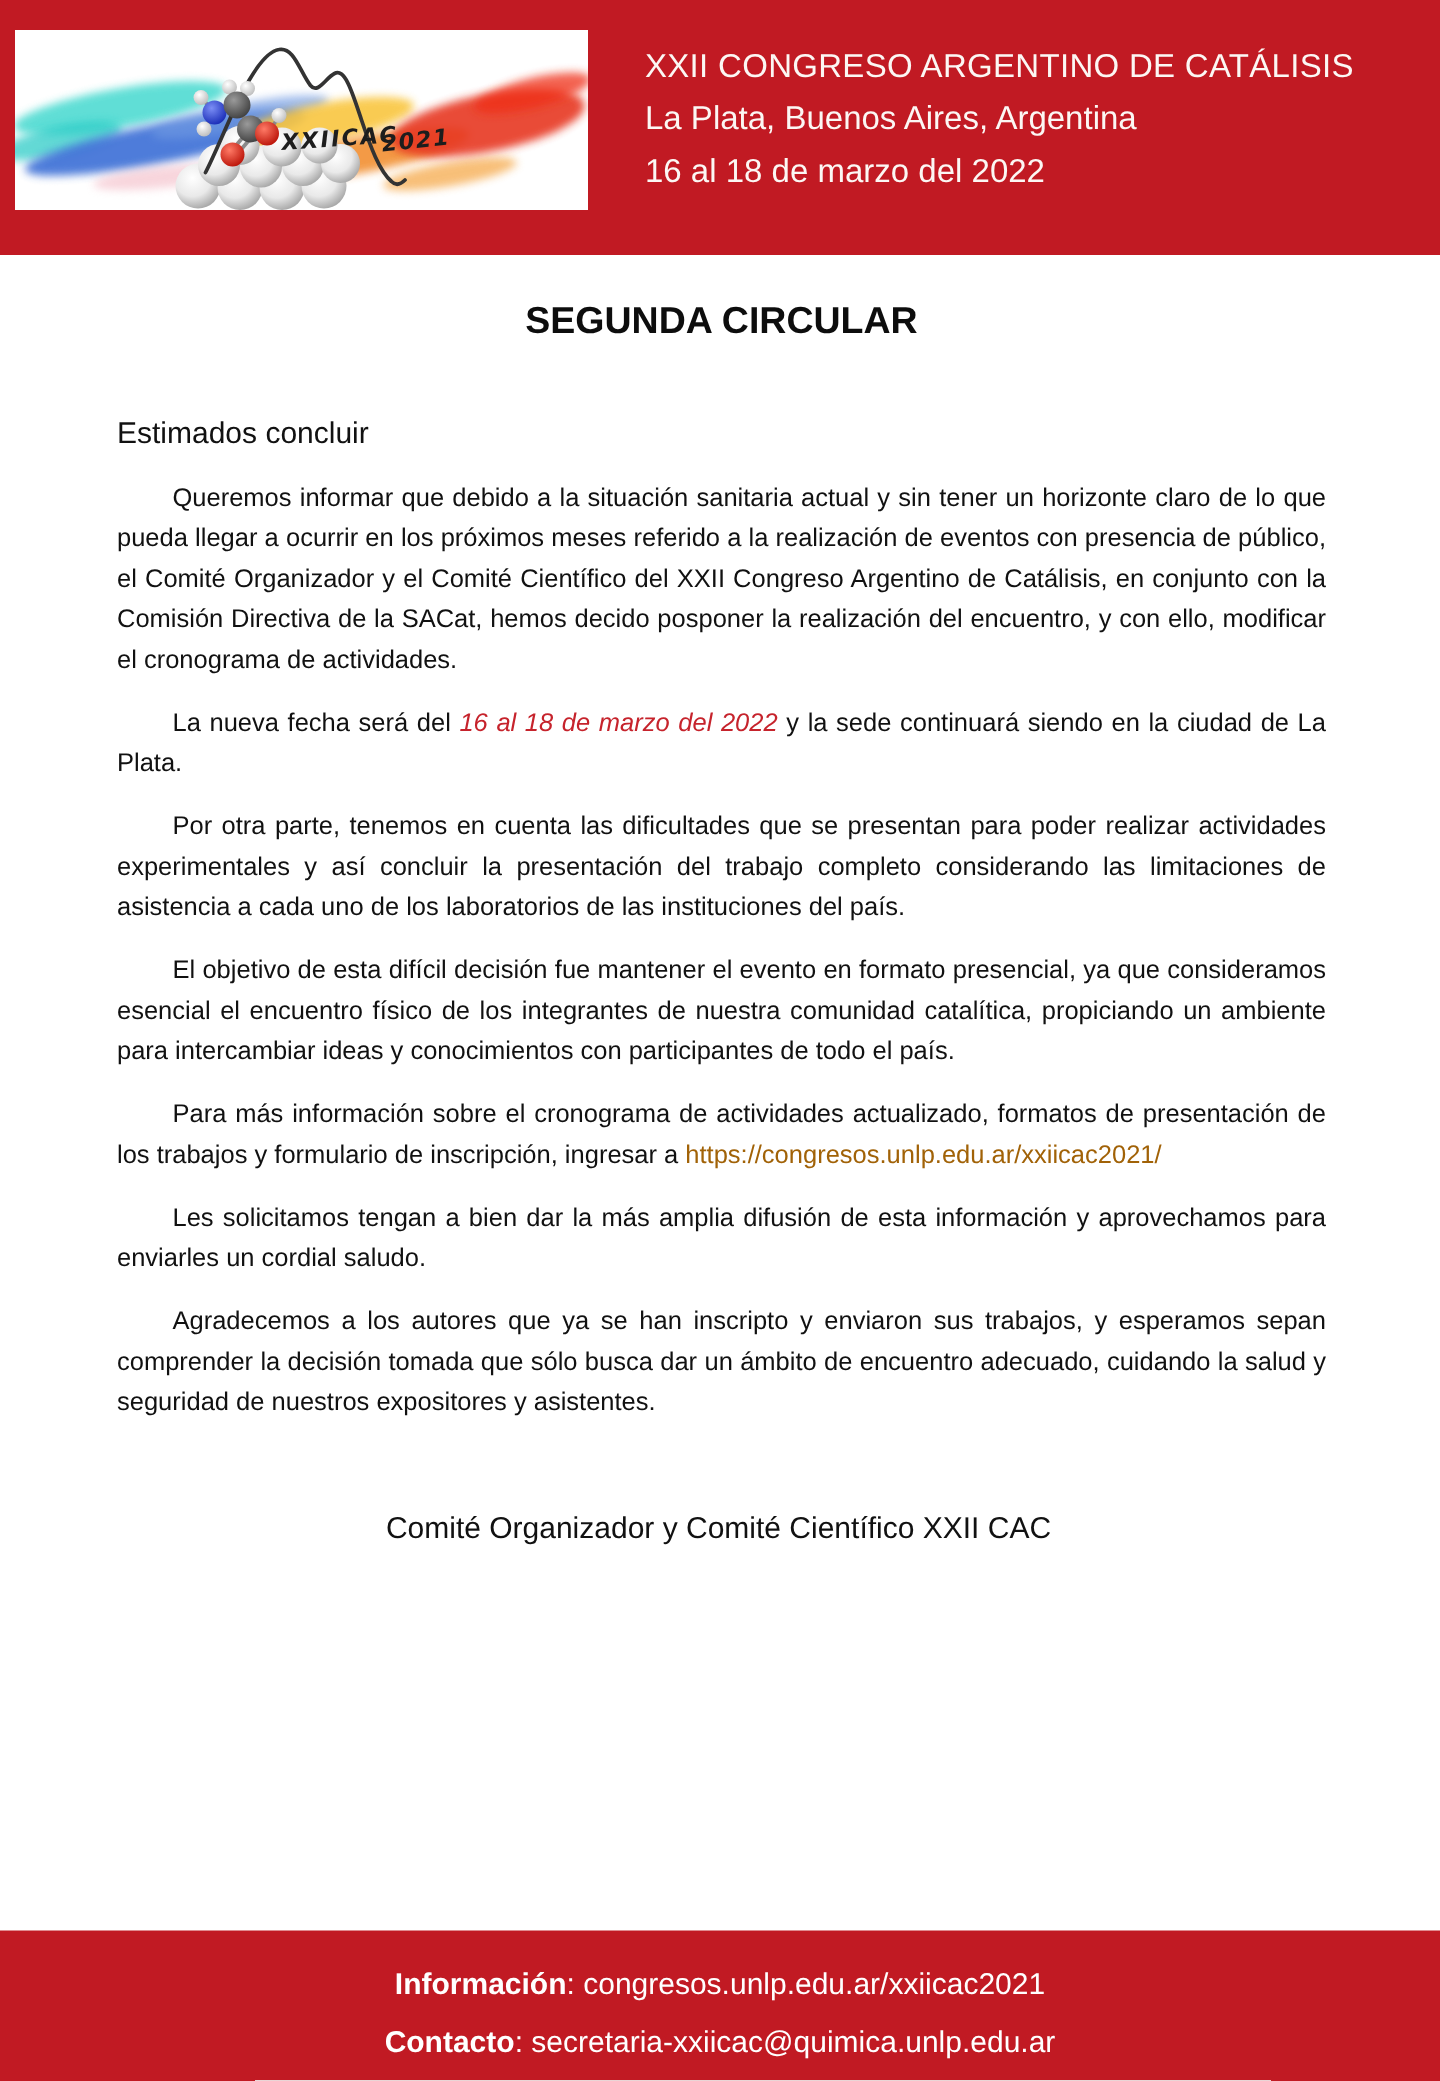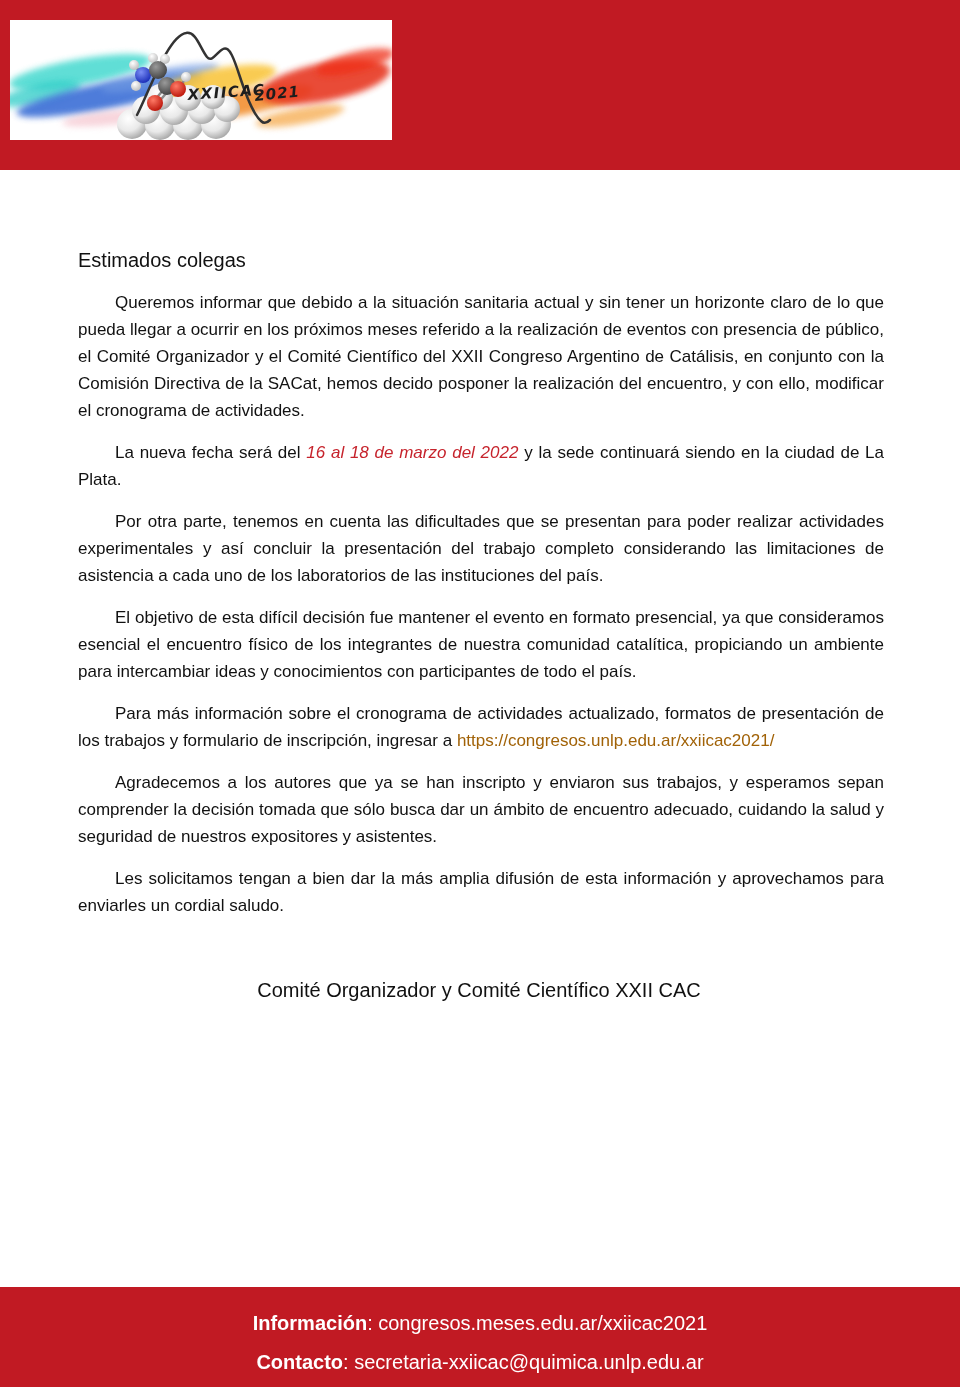--- a/index.html
+++ b/index.html
@@ -162,42 +162,48 @@
           <circle cx="157" cy="66" r="9" fill="url(#cGrad)"></circle>
           <circle cx="145" cy="83" r="8" fill="url(#oGrad)"></circle>
           <circle cx="168" cy="69" r="8" fill="url(#oGrad)"></circle>
         </g>
 
         <text class="logo-script" x="178" y="80" font-size="15" letter-spacing="1.5" transform="rotate(-4 178 80)">XXIICAC</text>
         <text class="logo-script" x="245" y="81" font-size="15" letter-spacing="1" transform="rotate(-6 245 81)">2021</text>
       </svg>
     </div>
 
+    <div class="header-text">
+      <div class="header-title">XXII CONGRESO ARGENTINO DE CATÁLISIS</div>
+      <div class="header-sub">La Plata, Buenos Aires, Argentina</div>
+      <div class="header-sub">16 al 18 de marzo del 2022</div>
+    </div>
   </header>
 
   <main class="content">
 
-
-    <p class="salutation">Estimados colegas</p>
+    <h1 class="doc-title">SEGUNDA CIRCULAR</h1>
+
+    <p class="salutation">Estimados concluir</p>
 
     <p class="para">Queremos informar que debido a la situación sanitaria actual y sin tener un horizonte claro de lo que pueda llegar a ocurrir en los próximos meses referido a la realización de eventos con presencia de público, el Comité Organizador y el Comité Científico del XXII Congreso Argentino de Catálisis, en conjunto con la Comisión Directiva de la SACat, hemos decido posponer la realización del encuentro, y con ello, modificar el cronograma de actividades.</p>
 
     <p class="para"><span>La nueva fecha será del </span><span class="date-highlight">16 al 18 de marzo del 2022</span><span> y la sede continuará siendo en la ciudad de La Plata.</span></p>
 
     <p class="para">Por otra parte, tenemos en cuenta las dificultades que se presentan para poder realizar actividades experimentales y así concluir la presentación del trabajo completo considerando las limitaciones de asistencia a cada uno de los laboratorios de las instituciones del país.</p>
 
     <p class="para">El objetivo de esta difícil decisión fue mantener el evento en formato presencial, ya que consideramos esencial el encuentro físico de los integrantes de nuestra comunidad catalítica, propiciando un ambiente para intercambiar ideas y conocimientos con participantes de todo el país.</p>
 
     <p class="para"><span>Para más información sobre el cronograma de actividades actualizado, formatos de presentación de los trabajos y formulario de inscripción, ingresar a </span><span class="url">https://congresos.unlp.edu.ar/xxiicac2021/</span></p>
 
+    <p class="para">Les solicitamos tengan a bien dar la más amplia difusión de esta información y aprovechamos para enviarles un cordial saludo.</p>
+
     <p class="para">Agradecemos a los autores que ya se han inscripto y enviaron sus trabajos, y esperamos sepan comprender la decisión tomada que sólo busca dar un ámbito de encuentro adecuado, cuidando la salud y seguridad de nuestros expositores y asistentes.</p>
-
-    <p class="para">Les solicitamos tengan a bien dar la más amplia difusión de esta información y aprovechamos para enviarles un cordial saludo.</p>
 
     <p class="signature">Comité Organizador y Comité Científico XXII CAC</p>
   </main>
 
   <footer class="band footer-band">
-    <div class="footer-line"><span class="footer-label">Información</span><span>: </span><span>congresos.meses.edu.ar/xxiicac2021</span></div>
+    <div class="footer-line"><span class="footer-label">Información</span><span>: </span><span>congresos.unlp.edu.ar/xxiicac2021</span></div>
     <div class="footer-line"><span class="footer-label">Contacto</span><span>: </span><span>secretaria-xxiicac@quimica.unlp.edu.ar</span></div>
   </footer>
 
 </div>
 
 </body></html>

